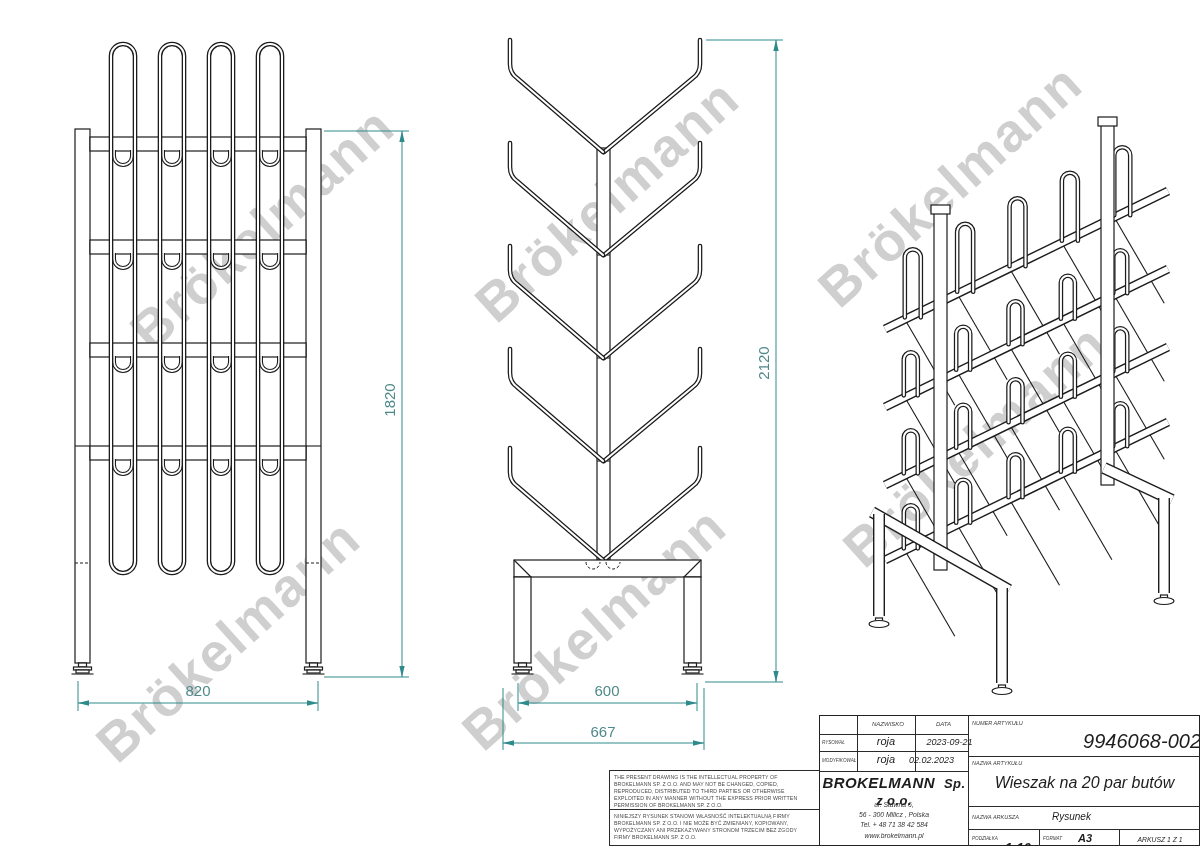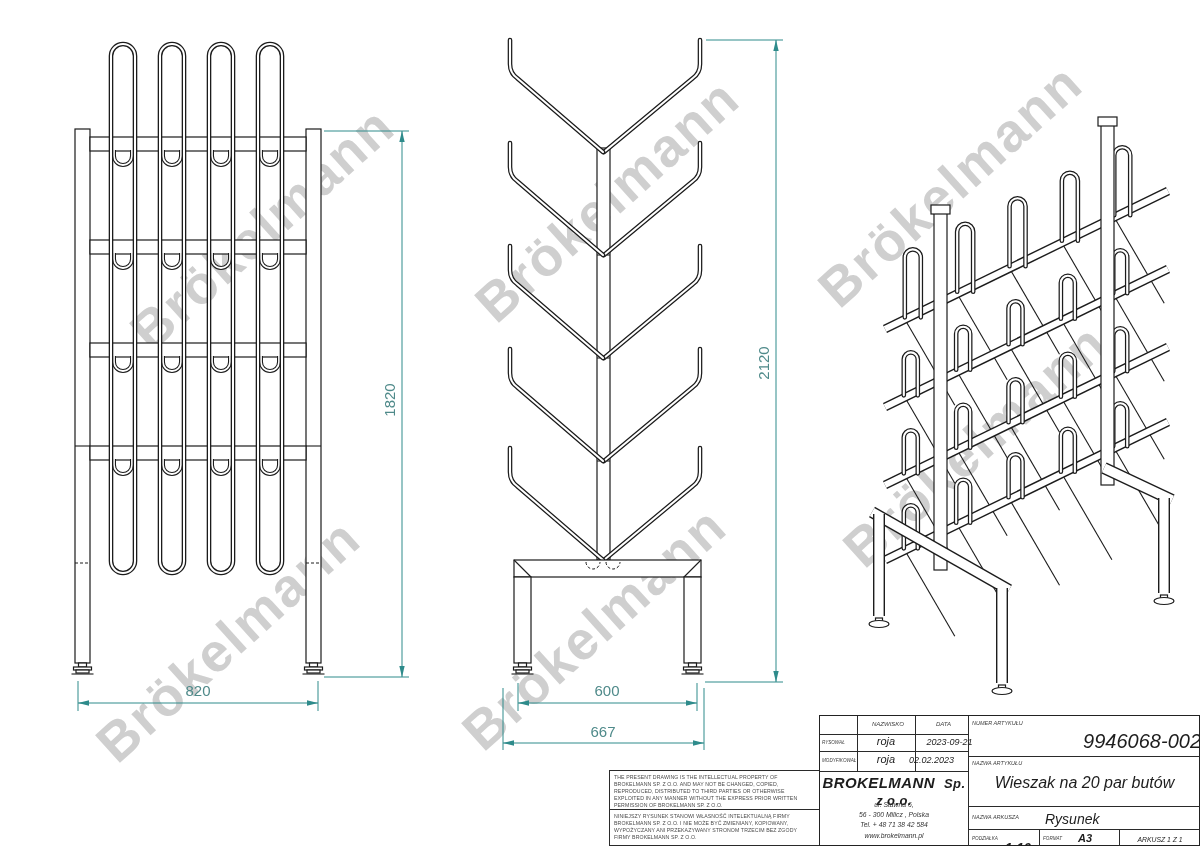--- a/index.html
+++ b/index.html
@@ -318,21 +318,21 @@
     <div class="vline" style="left:219px;top:113px;height:18px;"></div>
     <div class="vline" style="left:299px;top:113px;height:18px;"></div>
 
     <div class="lbl" style="left:152px;top:4px;">NUMER ARTYKUŁU</div>
     <div class="val" style="left:148px;top:14px;width:233px;text-align:right;font-size:20px;">9946068-002</div>
 
     <div class="lbl" style="left:152px;top:44px;">NAZWA ARTYKUŁU</div>
     <div class="val" style="left:148px;top:58px;width:233px;text-align:center;font-size:16px;">Wieszak na 20 par butów</div>
 
     <div class="lbl" style="left:152px;top:98px;">NAZWA ARKUSZA</div>
-    <div class="val" style="left:225px;top:95px;font-size:14px;">Rysunek</div>
+    <div class="val" style="left:232px;top:95px;font-size:10px;">Rysunek</div>
 
     <div class="lbl" style="left:152px;top:120px;font-size:4.6px;">PODZIAŁKA</div>
     <div class="val" style="left:185px;top:116px;font-size:13px;font-weight:bold;margin-top:8px;">1:10</div>
     <div class="lbl" style="left:223px;top:120px;font-size:4.6px;">FORMAT</div>
     <div class="val" style="left:258px;top:116px;font-size:11px;font-weight:bold;">A3</div>
     <div class="val" style="left:299px;top:120px;width:82px;text-align:center;font-size:6.8px;">ARKUSZ 1 Z 1</div>
   </div>
 </div>
 
 </body></html>

